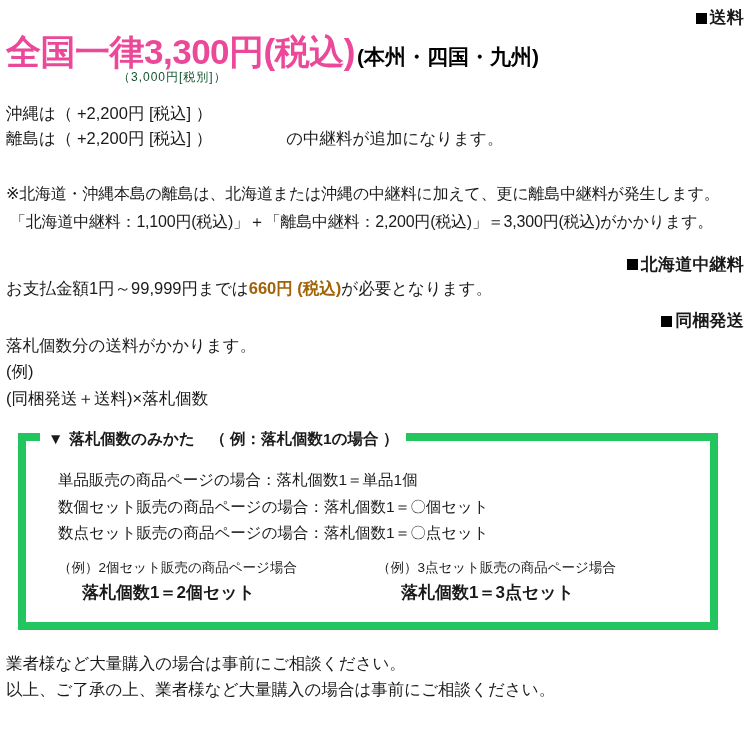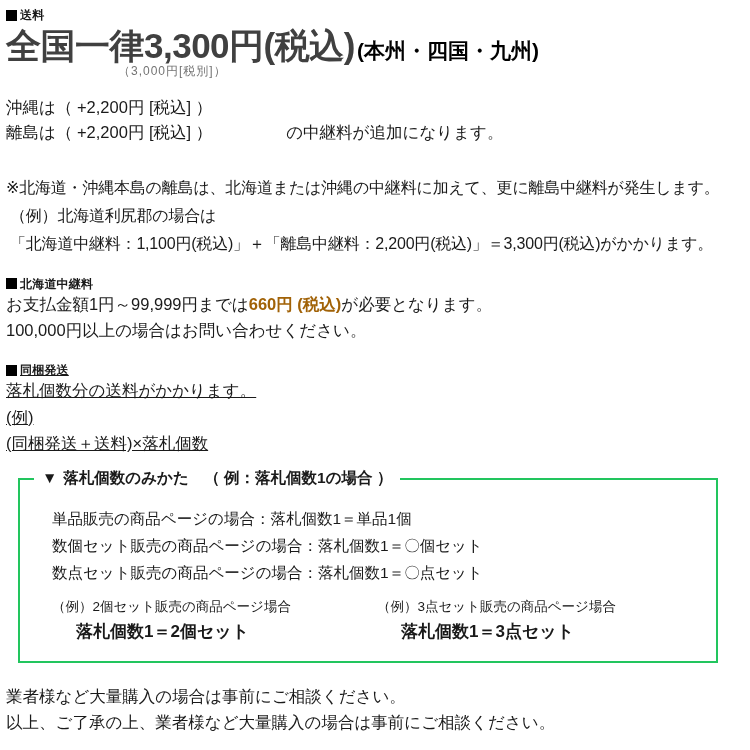--- a/index.html
+++ b/index.html
@@ -17,59 +17,60 @@
   .page {
     position: relative;
     width: 750px;
     height: 750px;
     box-sizing: border-box;
     padding: 8px 6px 0 6px;
   }
 
   
   .sec-head {
-    font-size: 12px;
+    font-size: 17px;
     font-weight: bold;
     line-height: 1.2;
     margin: 0;
     display: flex;
     align-items: center;
     letter-spacing: 0.2px;
+    justify-content: flex-end;
   }
   .sq {
     display: inline-block;
     width: 11px;
     height: 11px;
     background: #000;
     margin-right: 3px;
   }
 
   
   .big-line {
     display: flex;
     align-items: baseline;
     margin-top: 6px;
     white-space: nowrap;
   }
   .big-red {
-    color: #404040;
+    color: #ec4899;
     font-size: 35px;
     font-weight: bold;
     line-height: 1.05;
     letter-spacing: -0.5px;
   }
   .big-black {
     color: #000;
     font-size: 21px;
     font-weight: bold;
     margin-left: 2px;
   }
   .tax-note {
     font-size: 12px;
-    color: #737373;
+    color: #14532d;
     letter-spacing: 1px;
     margin: 0 0 16px 112px;
     line-height: 1.1;
   }
 
   
   .region-block {
     margin-top: 9px;
     font-size: 16.5px;
     line-height: 1.55;
@@ -101,29 +102,29 @@
     font-size: 16.5px;
     line-height: 1.6;
     margin: 0;
     white-space: nowrap;
   }
   .red-strong {
     color: #a16207;
     font-weight: bold;
   }
 
-  .sec3 { margin-top: 19px; text-decoration: underline; }
+  .sec3 { margin-top: 10px; }
 
   
   .box-wrap {
     position: relative;
     margin-top: 22px;
     margin-left: 12px;
     margin-right: 26px;
-    border: 2px solid #22c55e;
+    border: 8px solid #22c55e;
     padding: 26px 14px 18px 14px;
     box-sizing: border-box;
   }
   .box-title {
     position: absolute;
     top: -12px;
     left: 14px;
     background: #ffffff;
     padding: 0 8px;
     font-size: 15.5px;
@@ -184,33 +185,31 @@
       <span class="region-text">沖縄は（ +2,200円 [税込] ）</span>
     </div>
     <div class="region-row">
       <span class="region-text">離島は（ +2,200円 [税込] ）</span>
       <span class="region-tail">の中継料が追加になります。</span>
     </div>
   </div>
 
   <div class="small-note">
     <span>※北海道・沖縄本島の離島は、北海道または沖縄の中継料に加えて、更に離島中継料が発生します。</span>
-    <span class="ex">（例）北海道利尻郡の場合は</span>
     <span class="ex">「北海道中継料：1,100円(税込)」＋「離島中継料：2,200円(税込)」＝3,300円(税込)がかかります。</span>
   </div>
 
   <div class="sec2">
     <div class="sec-head">
       <span class="sq"></span>
       <span>北海道中継料</span>
     </div>
     <p class="body-line">
       <span>お支払金額1円～99,999円までは</span><span class="red-strong">660円 (税込)</span><span>が必要となります。</span>
     </p>
-    <p class="body-line">100,000円以上の場合はお問い合わせください。</p>
   </div>
 
   <div class="sec3">
     <div class="sec-head">
       <span class="sq"></span>
       <span>同梱発送</span>
     </div>
     <p class="body-line">落札個数分の送料がかかります。</p>
     <p class="body-line">(例)</p>
     <p class="body-line">(同梱発送＋送料)×落札個数</p>

